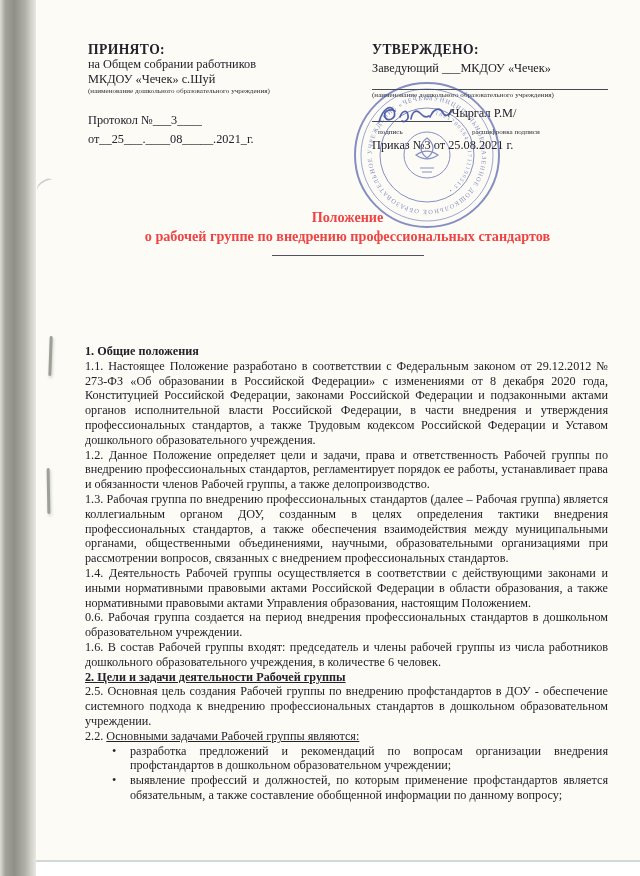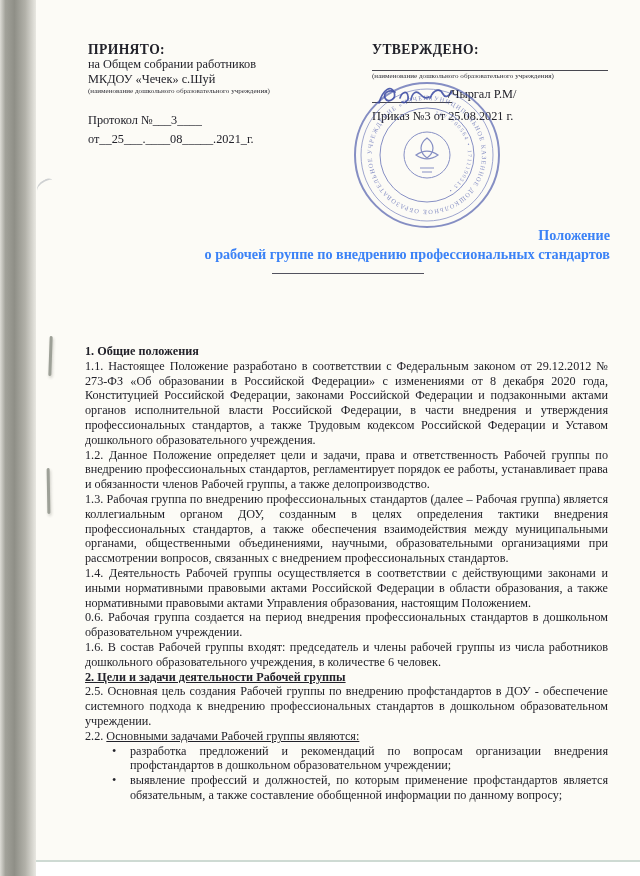--- a/index.html
+++ b/index.html
@@ -36,22 +36,22 @@
   .sig-name{position:absolute;left:76px;top:3px;}
   .sigcaps{position:relative;height:10px;}
   .sigcaps .c1{position:absolute;left:6px;}
   .sigcaps .c2{position:absolute;left:100px;}
   .order{}
 
   
   .stamp{position:absolute;left:352px;top:80px;width:150px;height:150px;opacity:.62;}
 
   
-  .title{position:absolute;left:85px;top:226px;width:525px;text-align:right;
-    font-weight:bold;font-size:14.2px;line-height:19px;color:#3b82f6;}
+  .title{position:absolute;left:85px;top:208px;width:525px;text-align:center;
+    font-weight:bold;font-size:14.2px;line-height:19px;color:#ef4444;}
   .title-underline{width:152px;border-bottom:1.6px solid #52525e;margin:9px auto 0;}
 
   
   .body{position:absolute;left:85px;top:344px;width:523px;
     font-size:12.2px;line-height:14.8px;text-align:justify;}
   .body p{margin:0;}
   .sec-h{font-weight:bold;margin:0;}
   .sec2{margin-top:8px;text-decoration:underline;}
   .u{text-decoration:underline;}
   ul.bullets{margin:0;padding:0;list-style:none;}
@@ -74,33 +74,38 @@
     <div class="blk-title">ПРИНЯТО:</div>
     <div>на Общем собрании работников</div>
     <div>МКДОУ «Чечек»  с.Шуй</div>
     <div class="caption">(наименование дошкольного образовательного учреждения)</div>
     <div class="protocol">Протокол №___3____</div>
     <div class="pdate">от__25___.____08_____.2021_г.</div>
   </div>
 
   <div class="hdr-right">
     <div class="blk-title">УТВЕРЖДЕНО:</div>
+    <div class="zav">Заведующий ___МКДОУ  «Чечек»</div>
     <div class="nameline"></div>
     <div class="caption">(наименование дошкольного образовательного учреждения)</div>
     <div class="sigrow">
       <span class="sig-underline"></span>
       <svg class="sig-svg" width="82" height="26" viewBox="0 0 82 26">
         <g fill="none" stroke="#3e4da5" stroke-width="1.7" stroke-linecap="round" opacity="0.88">
           <path d="M5,20 C9,6 17,2 20,9 C23,16 14,21 11,15 C9,10 15,6 21,9"></path>
           <path d="M26,15 c2,-6 7,-8 8,-2 c1,4 -3,8 -6,6"></path>
           <path d="M37,17 c1,-7 5,-10 9,-6 c3,3 5,5 9,3"></path>
           <path d="M56,15 c4,-9 10,-10 13,-4 c2,4 6,3 9,-3"></path>
         </g>
       </svg>
       <span class="sig-name">/Чыргал Р.М/</span>
+    </div>
+    <div class="sigcaps caption">
+      <span class="c1">подпись</span>
+      <span class="c2">расшифровка подписи</span>
     </div>
     <div class="order">Приказ №3 от 25.08.2021 г.</div>
   </div>
 
   <svg class="stamp" viewBox="0 0 150 150">
     <defs>
       <path id="ringPath" d="M 75,20 A 55,55 0 1 1 74.9,20"></path>
       <path id="numPath" d="M 75,34 A 41,41 0 1 1 74.9,34"></path>
     </defs>
     <g stroke="#3e4da5" fill="none">

